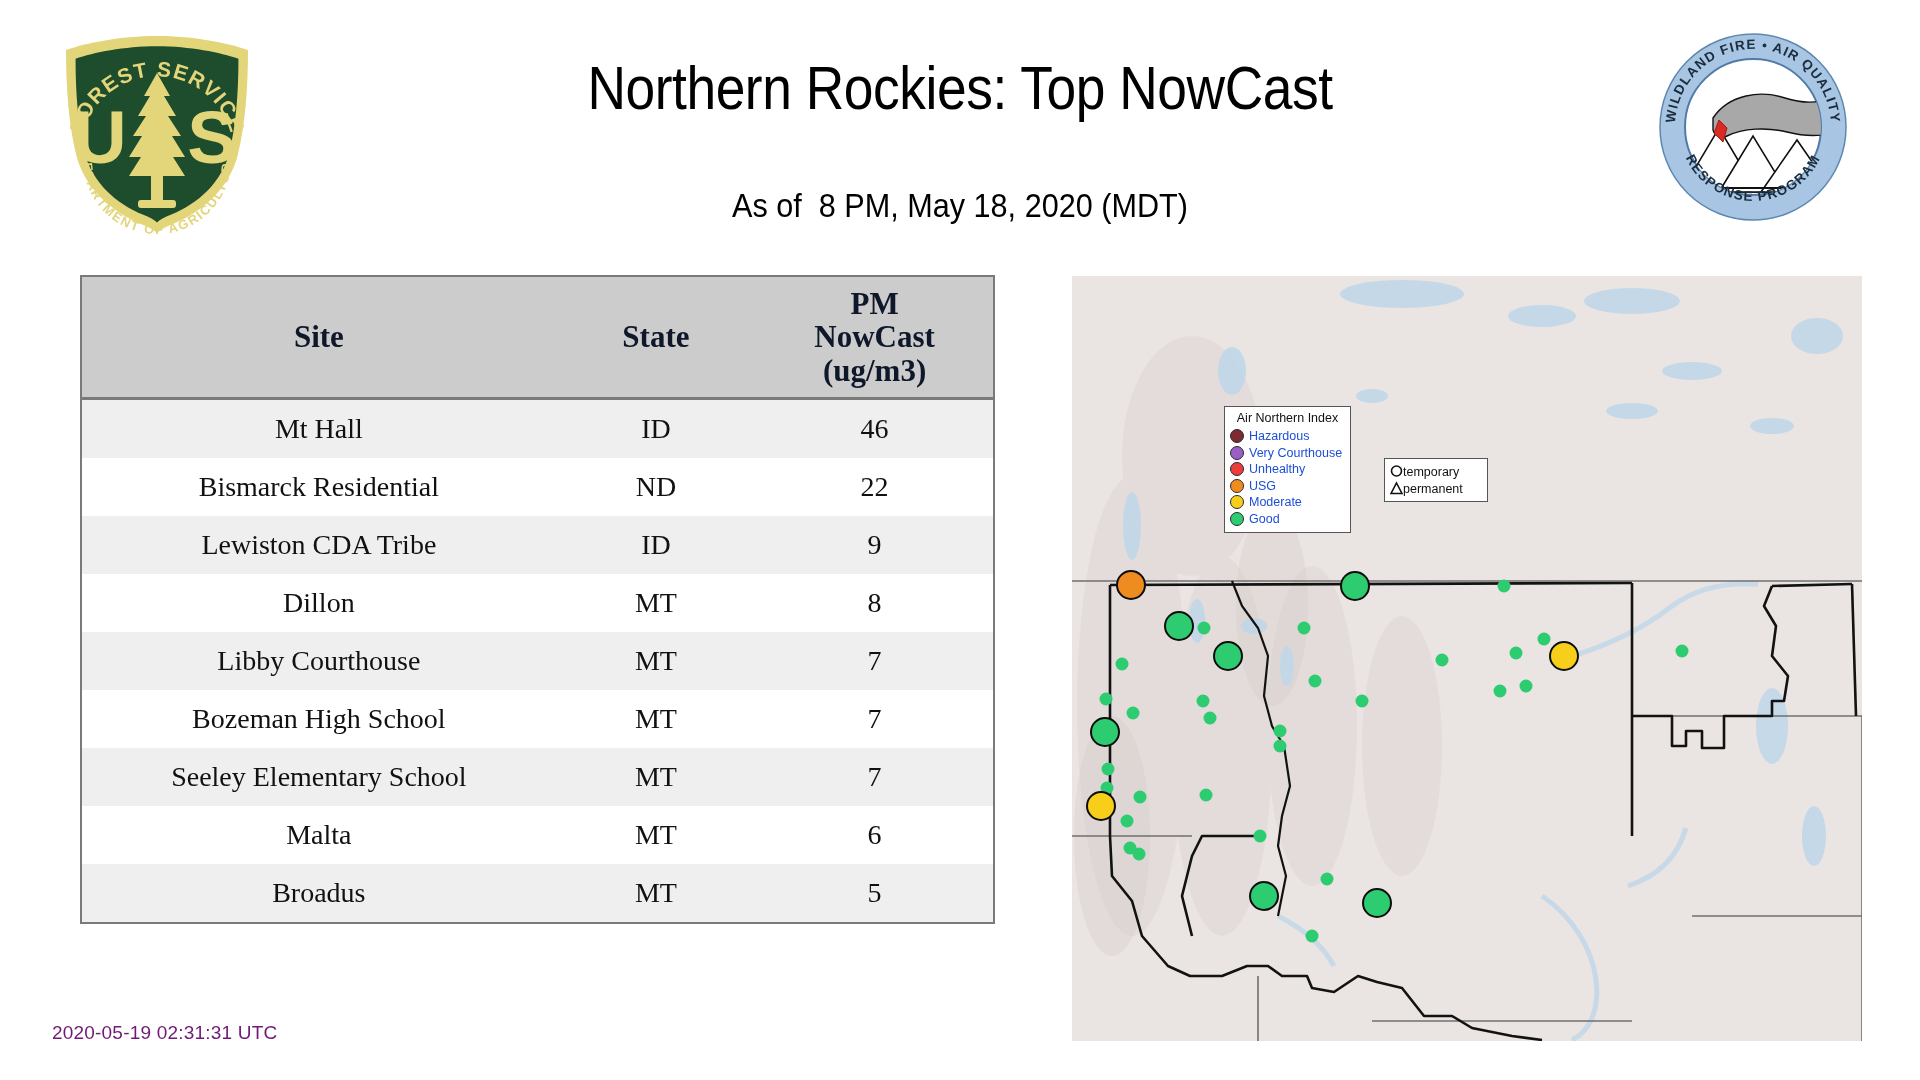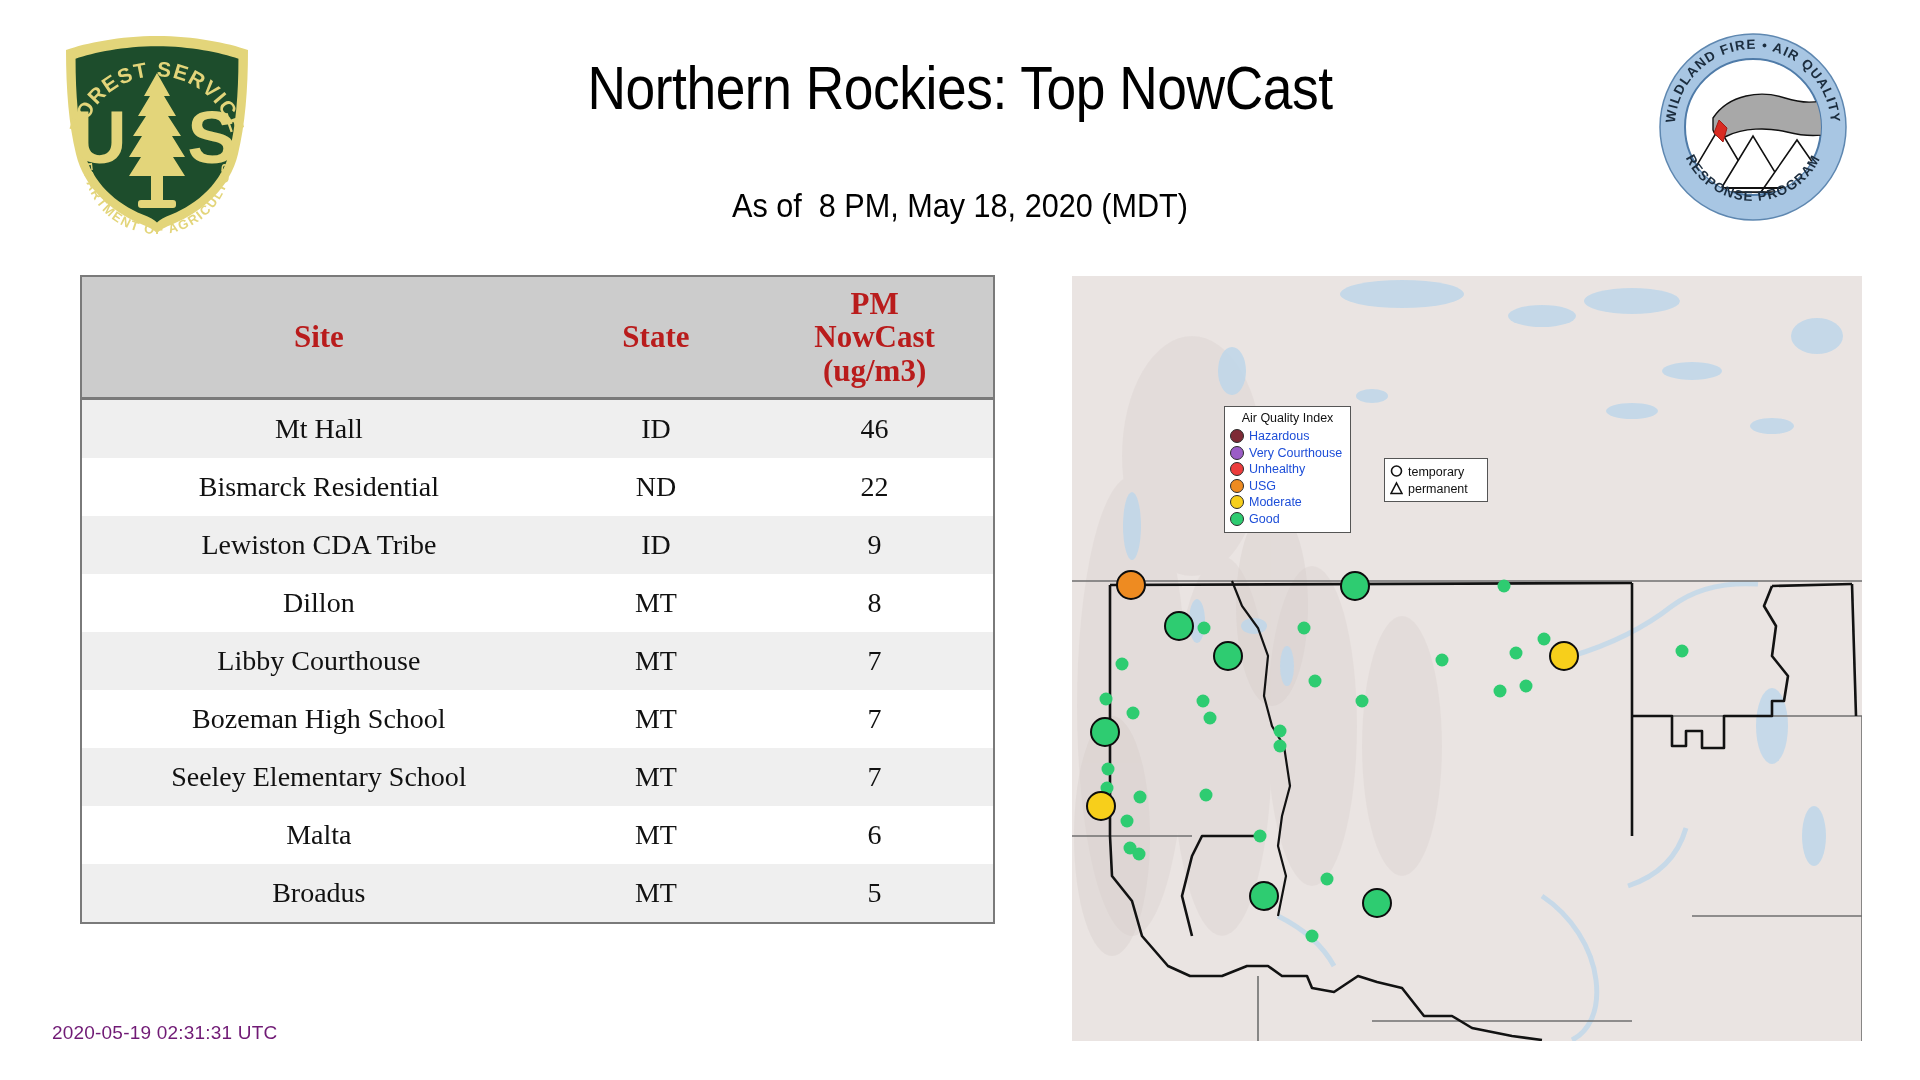--- a/index.html
+++ b/index.html
@@ -47,21 +47,21 @@
     box-sizing:border-box;
     background:#fff;
   }
   table.nowcast{border-collapse:collapse;width:100%;table-layout:fixed;
     font-family:"Liberation Serif", serif;}
   table.nowcast thead th{
     background:#cccccc;
     border-bottom:3px solid #7a7a7a;
     font-weight:bold;
     font-size:31px;
-    color:#b91c1c;
+    color:#0f172a;
     padding:10px 4px;
     text-align:center;
     vertical-align:middle;
     height:112px;
     box-sizing:border-box;
     line-height:1.08;
     margin-top:28px;
   }
   table.nowcast tbody td{
     font-size:28px;
@@ -110,21 +110,21 @@
     border:1px solid #2b2b2b;flex:0 0 auto;
   }
   .legend-aqi .lbl{font-size:12.5px;color:#1d4ed8;white-space:nowrap;}
 
   .legend-type{
     position:absolute;left:312px;top:182px;width:104px;
     background:#ffffff;border:1px solid #555;
     padding:4px 5px;box-sizing:border-box;
     font-family:"Liberation Sans", sans-serif;
   }
-  .legend-type .lt-row{display:flex;align-items:center;gap:5px;height:17px;}
+  .legend-type .lt-row{display:flex;align-items:center;height:17px;}
   .legend-type .lbl{font-size:12.5px;color:#111;}
 
   .site-dot{position:absolute;border-radius:50%;transform:translate(-50%,-50%);}
   .site-dot.big{border:2.5px solid #0d0d0d;width:26px;height:26px;}
   .site-dot.small{width:13px;height:13px;border:0;}
 </style>
 </head>
 <body>
 
 <div class="stage">
@@ -373,21 +373,21 @@
         <div class="site-dot small" style="left: 432px; top: 310px; background: rgb(46, 204, 113);"></div>
         <div class="site-dot small" style="left: 444px; top: 377px; background: rgb(46, 204, 113);"></div>
         <div class="site-dot small" style="left: 428px; top: 415px; background: rgb(46, 204, 113);"></div>
         <div class="site-dot small" style="left: 454px; top: 410px; background: rgb(46, 204, 113);"></div>
         <div class="site-dot small" style="left: 472px; top: 363px; background: rgb(46, 204, 113);"></div>
         <div class="site-dot big" style="left: 492px; top: 380px; background: rgb(247, 207, 27);"></div>
         <div class="site-dot small" style="left: 610px; top: 375px; background: rgb(46, 204, 113);"></div>
       </div>
 
     <div class="legend-aqi">
-      <div class="lg-title">Air Quality Index</div>
+      <div class="lg-title">Air Northern Index</div>
       <div id="aqiRows">
           <div class="lg-row">
             <span class="sw" style="background: rgb(126, 42, 53);"></span>
             <span class="lbl">Hazardous</span>
           </div>
           <div class="lg-row">
             <span class="sw" style="background: rgb(155, 93, 198);"></span>
             <span class="lbl">Very Courthouse</span>
           </div>
           <div class="lg-row">

